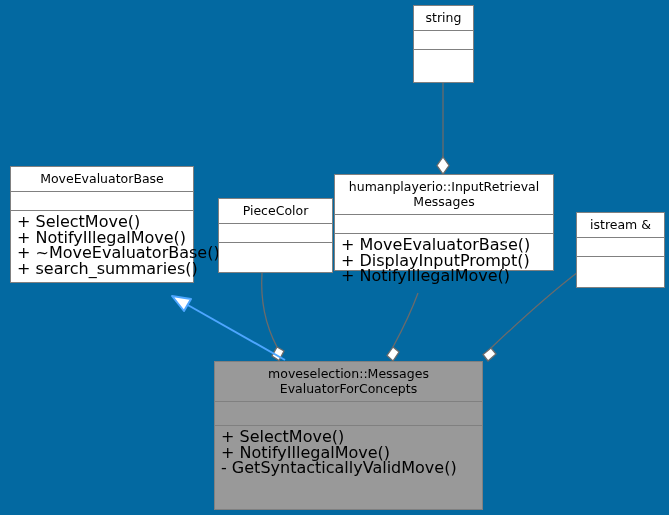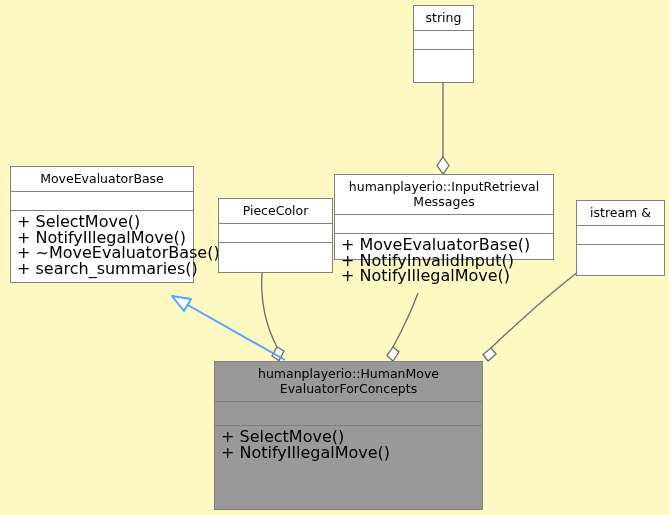--- a/index.html
+++ b/index.html
@@ -4,21 +4,21 @@
 <style>
   html, body {
     margin: 0;
     padding: 0;
     background: #000000;
   }
   #canvas {
     position: relative;
     width: 669px;
     height: 515px;
-    background: #fef9c3;
+    background: #0369a1;
     overflow: hidden;
     font-family: "DejaVu Sans", sans-serif;
   }
   svg.edges {
     position: absolute;
     left: 0;
     top: 0;
     width: 669px;
     height: 515px;
     pointer-events: none;
@@ -112,40 +112,41 @@
       <div>+ search_summaries()</div>
     </div>
   </div>
 
   <div class="umlbox" style="left:218px; top:198px; width:115px; height:75px;">
     <div class="compartment title">PieceColor</div>
     <div class="compartment attrs empty-pad"></div>
     <div class="compartment last empty-pad" style="height:29px;"></div>
   </div>
 
-  <div class="umlbox" style="left:334px; top:174px; width:220px; height:86px;">
+  <div class="umlbox" style="left:334px; top:174px; width:220px; height:97px;">
     <div class="compartment title">humanplayerio::InputRetrieval
 Messages</div>
     <div class="compartment attrs empty-pad"></div>
     <div class="compartment last ops">
       <div>+ MoveEvaluatorBase()</div>
-      <div>+ NotifyInvalidInput()</div>
+      <div>+ DisplayInputPrompt()</div>
       <div>+ NotifyIllegalMove()</div>
     </div>
   </div>
 
-  <div class="umlbox" style="left:576px; top:200px; width:89px; height:76px;">
+  <div class="umlbox" style="left:576px; top:212px; width:89px; height:76px;">
     <div class="compartment title">istream &amp;</div>
     <div class="compartment attrs empty-pad"></div>
     <div class="compartment last empty-pad" style="height:30px;"></div>
   </div>
 
   <div class="umlbox filled" style="left:214px; top:361px; width:269px; height:149px;">
-    <div class="compartment title">humanplayerio::HumanMove
+    <div class="compartment title">moveselection::Messages
 EvaluatorForConcepts</div>
     <div class="compartment attrs empty-pad" style="height:24px;"></div>
     <div class="compartment last ops">
       <div>+ SelectMove()</div>
       <div>+ NotifyIllegalMove()</div>
+      <div>- GetSyntacticallyValidMove()</div>
     </div>
   </div>
 
 </div>
 
 </body></html>

